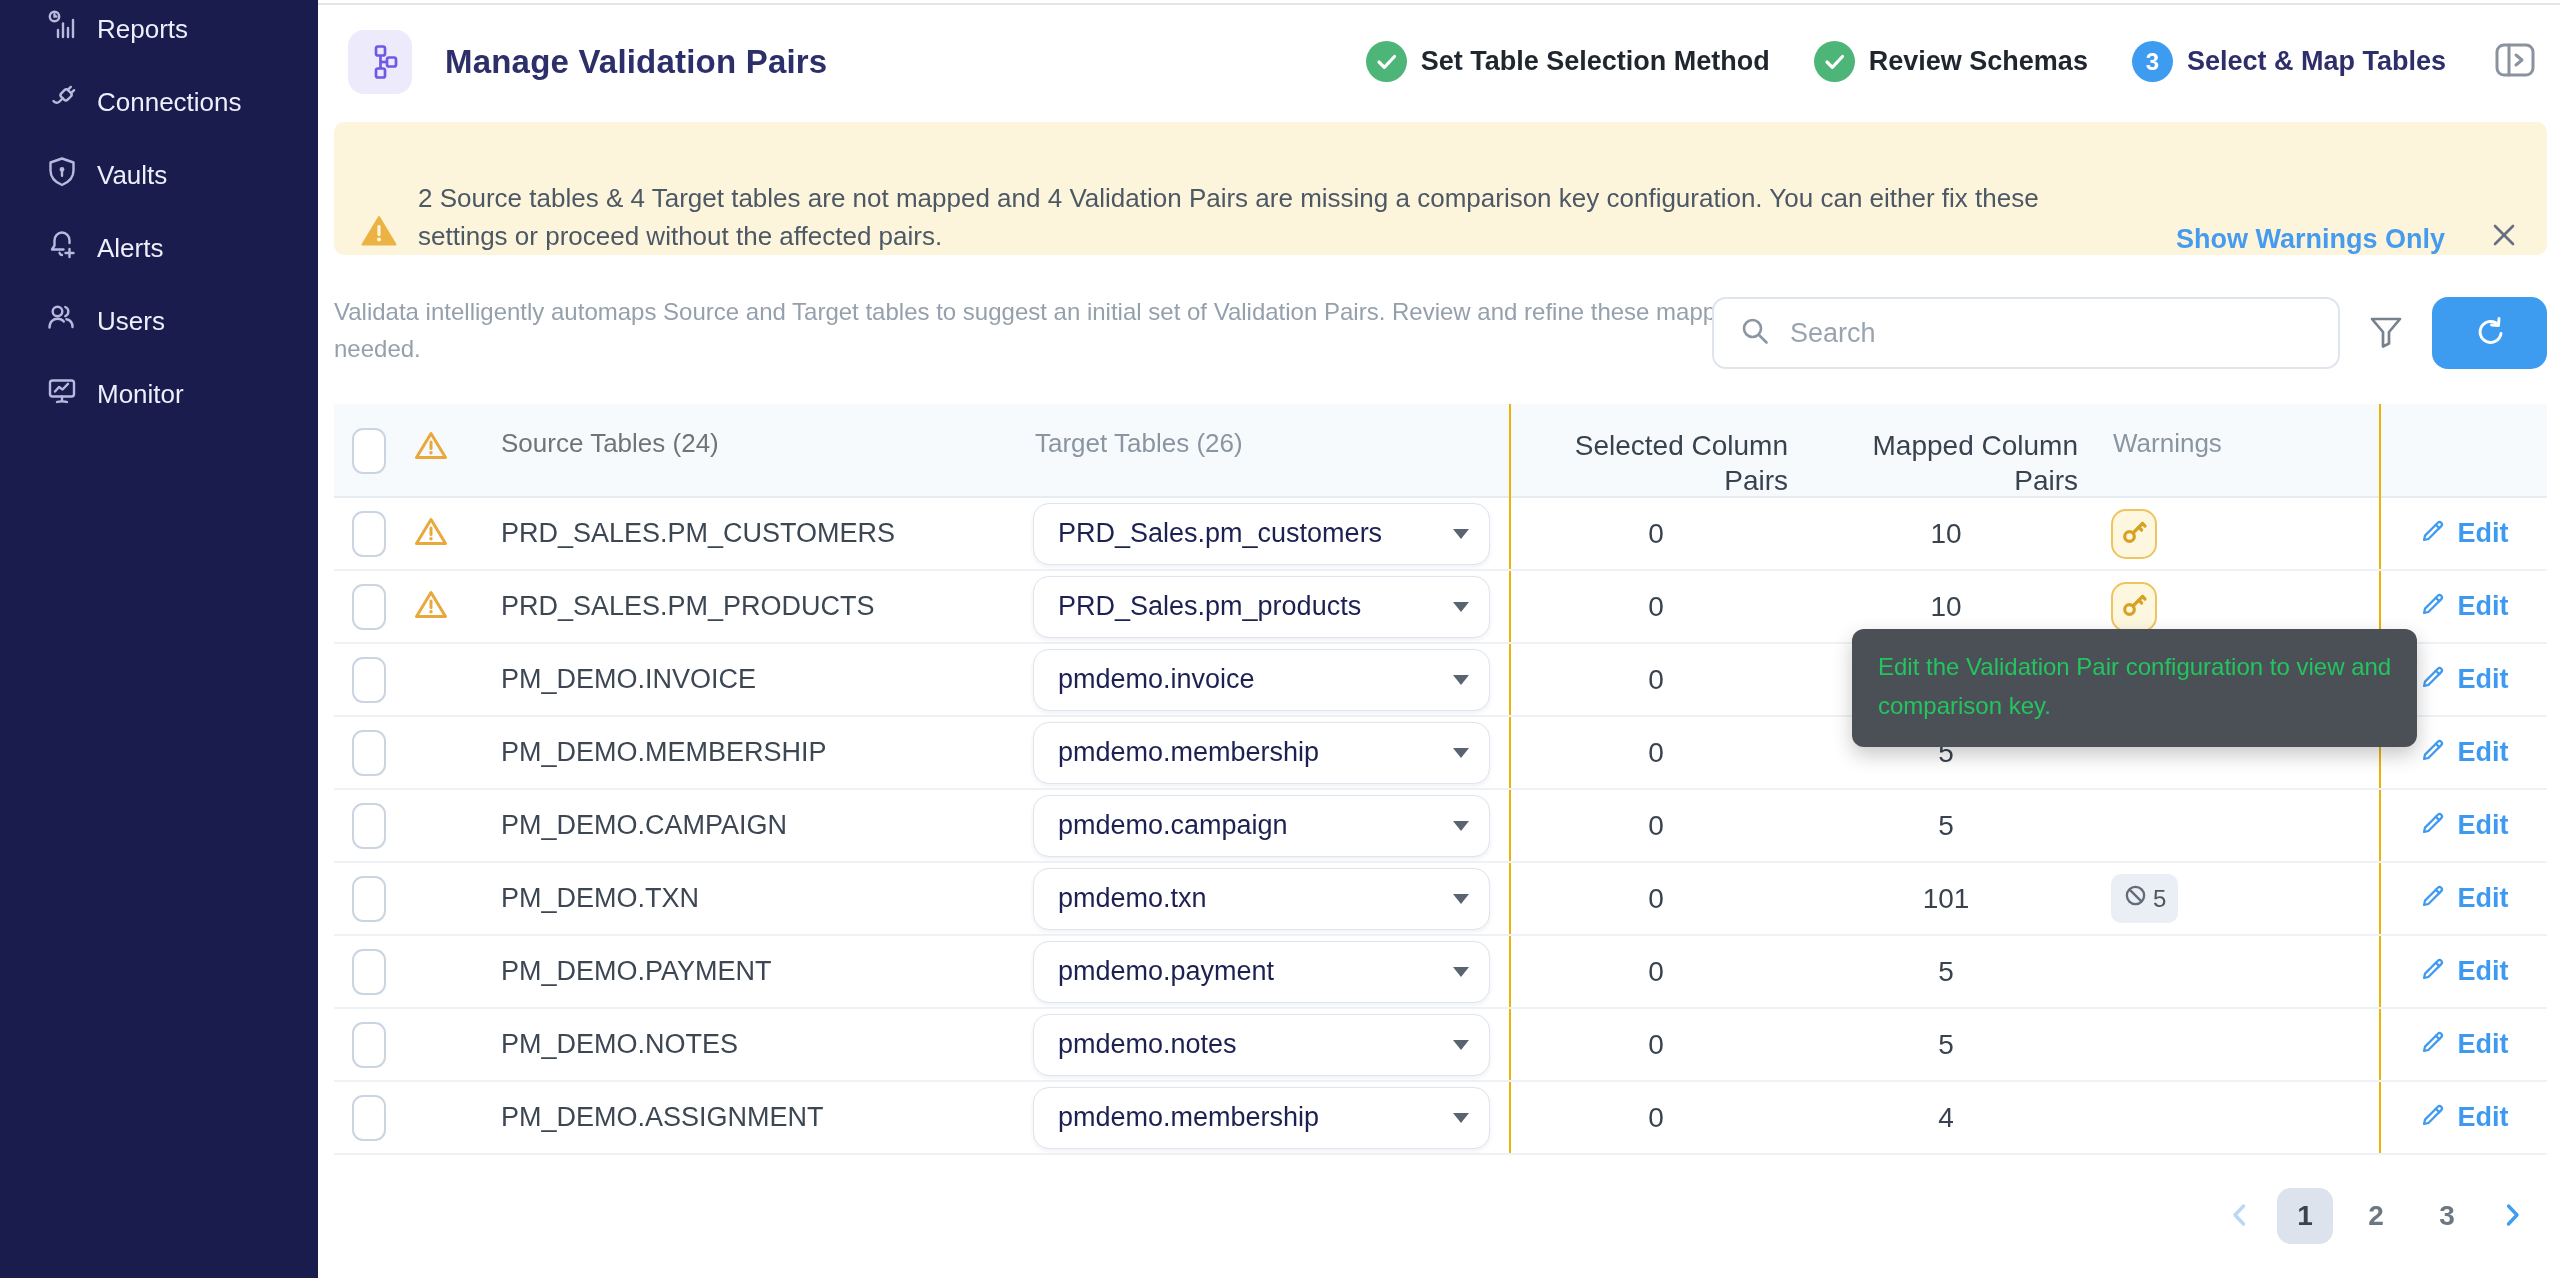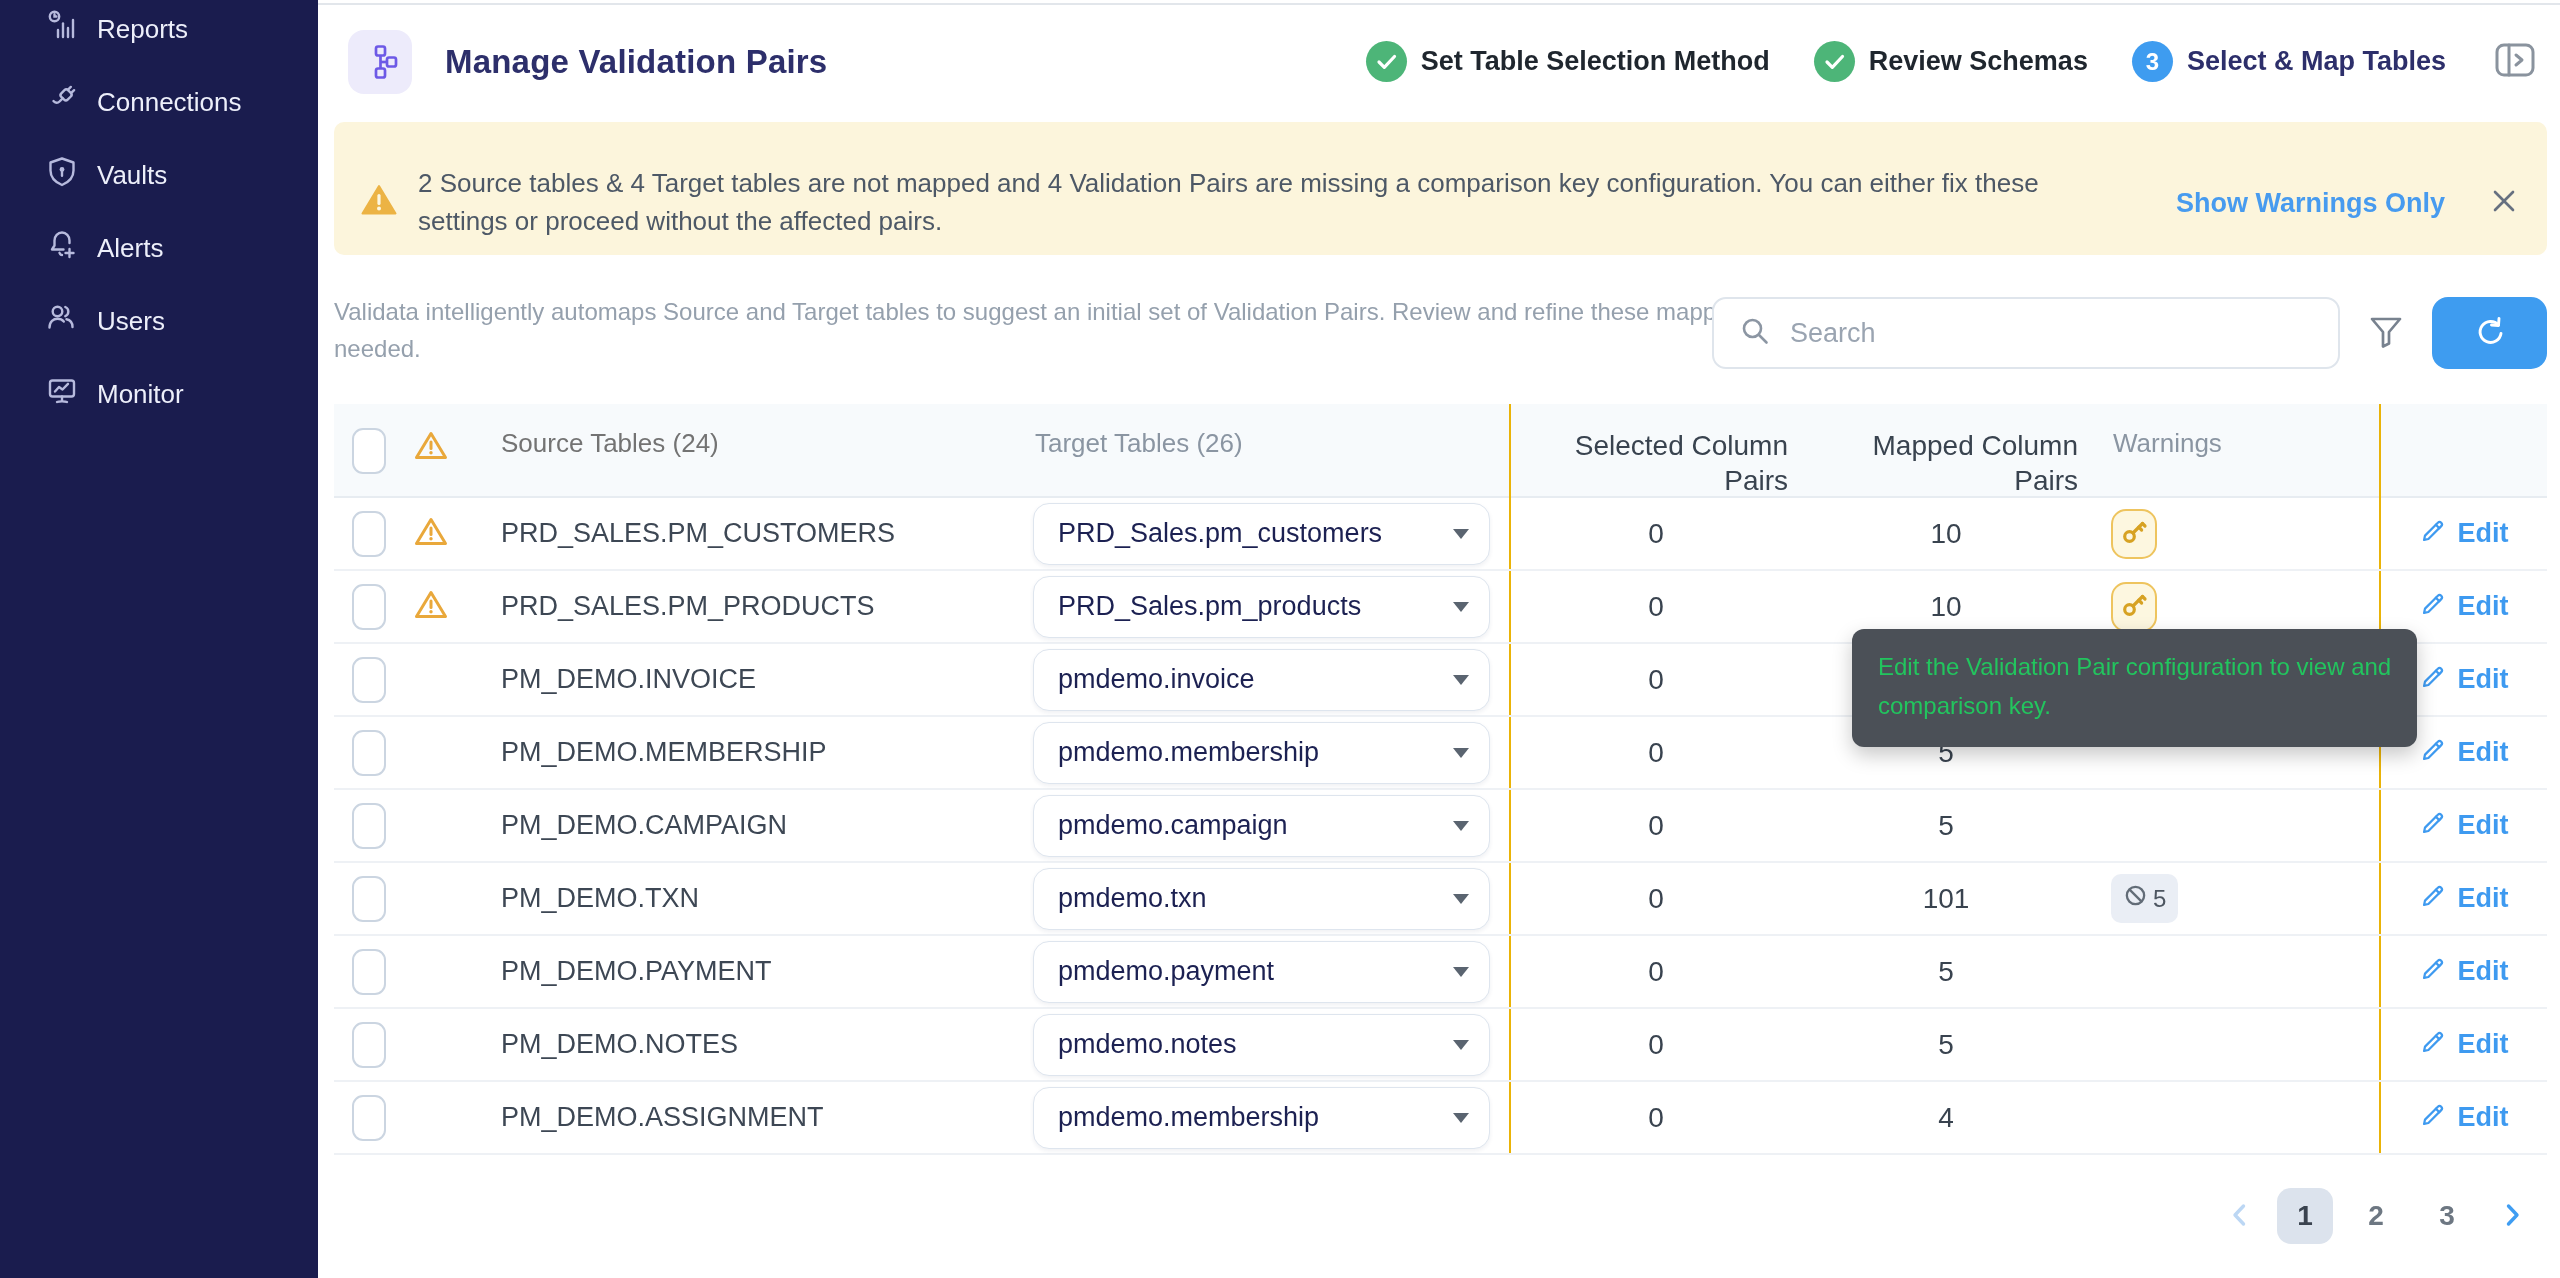--- a/index.html
+++ b/index.html
@@ -25,21 +25,21 @@
   .page-title { margin-left:33px; font-size:33px; font-weight:800; color:#2d2f6b; letter-spacing:.2px; white-space:nowrap; }
   .stepper { margin-left:auto; display:flex; align-items:center; gap:44px; }
   .step { display:flex; align-items:center; gap:14px; font-size:27px; font-weight:600; color:#1f262e; white-space:nowrap; }
   .step.current { color:#2d2f6b; font-weight:800; }
   .step-circle { width:41px; height:41px; border-radius:50%; display:flex; align-items:center; justify-content:center; }
   .step-circle.done { background:#4db578; }
   .step-circle.num { background:#3e9cf0; color:#fff; font-size:24px; font-weight:700; }
   .panel-btn { margin-left:46px; background:none; border:none; cursor:pointer; display:flex; }
   
   .banner { position:absolute; left:16px; right:13px; top:122px; height:133px; background:#fcf5dc;
-            border-radius:10px; display:flex; align-items:center; padding:26px 26px 0 26px; }
+            border-radius:10px; display:flex; align-items:flex-end; padding:26px 26px 0 26px; }
   .banner-icon { flex:0 0 auto; margin-top:3px; }
   .banner-text { flex:1 1 auto; margin:0 40px 0 20px; font-size:26px; color:#4d5866; line-height:38px; }
   .banner-text div { white-space:nowrap; }
   .banner-link { flex:0 0 auto; margin-top:3px; background:none; border:none; cursor:pointer;
                  font-family:inherit; font-size:27px; font-weight:600; color:#479bef; white-space:nowrap; }
   .banner-close { flex:0 0 auto; margin-top:2px; margin-left:42px; background:none; border:none; cursor:pointer; display:flex; }
   
   .intro { position:absolute; left:16px; top:293px; font-size:24px; color:#95a0ad; line-height:37px; }
   .intro div { white-space:nowrap; }
   .toolbar { position:absolute; right:13px; top:295px; height:76px; display:flex; align-items:center; gap:26px; }

